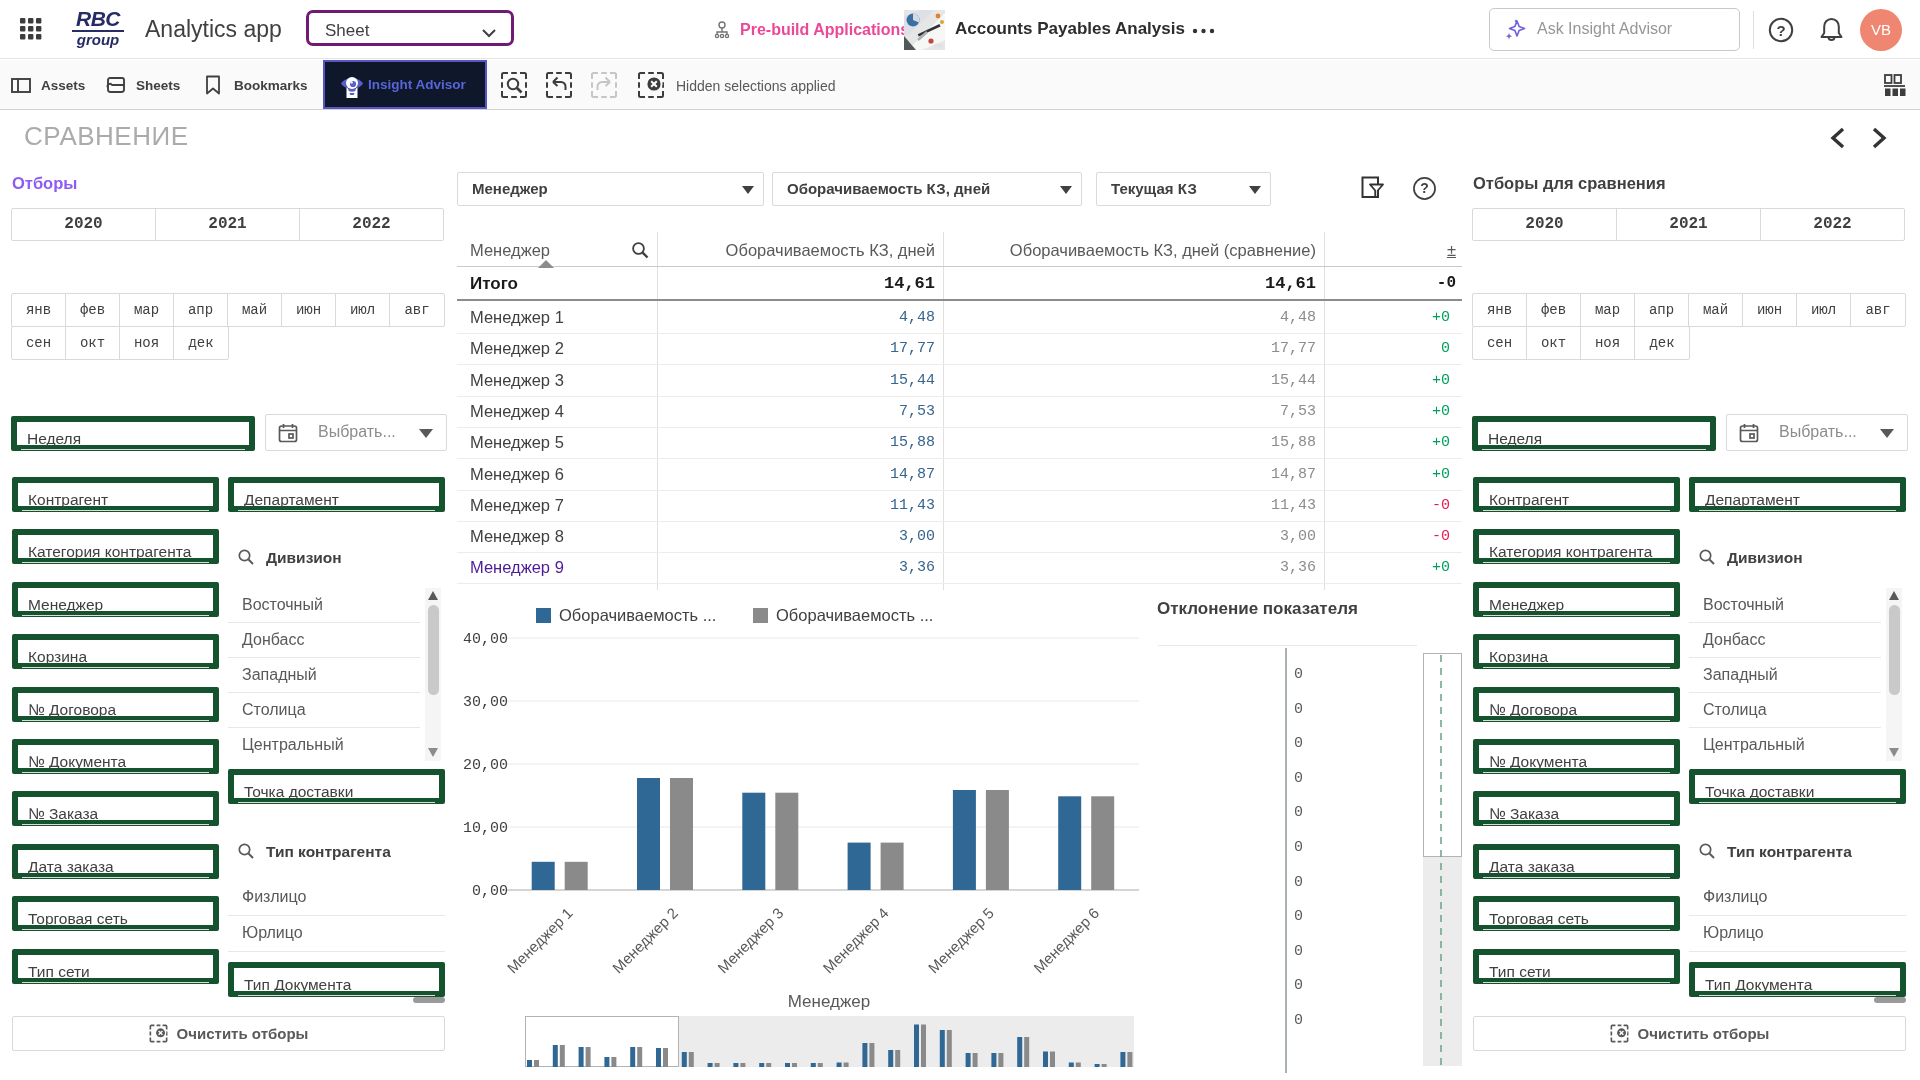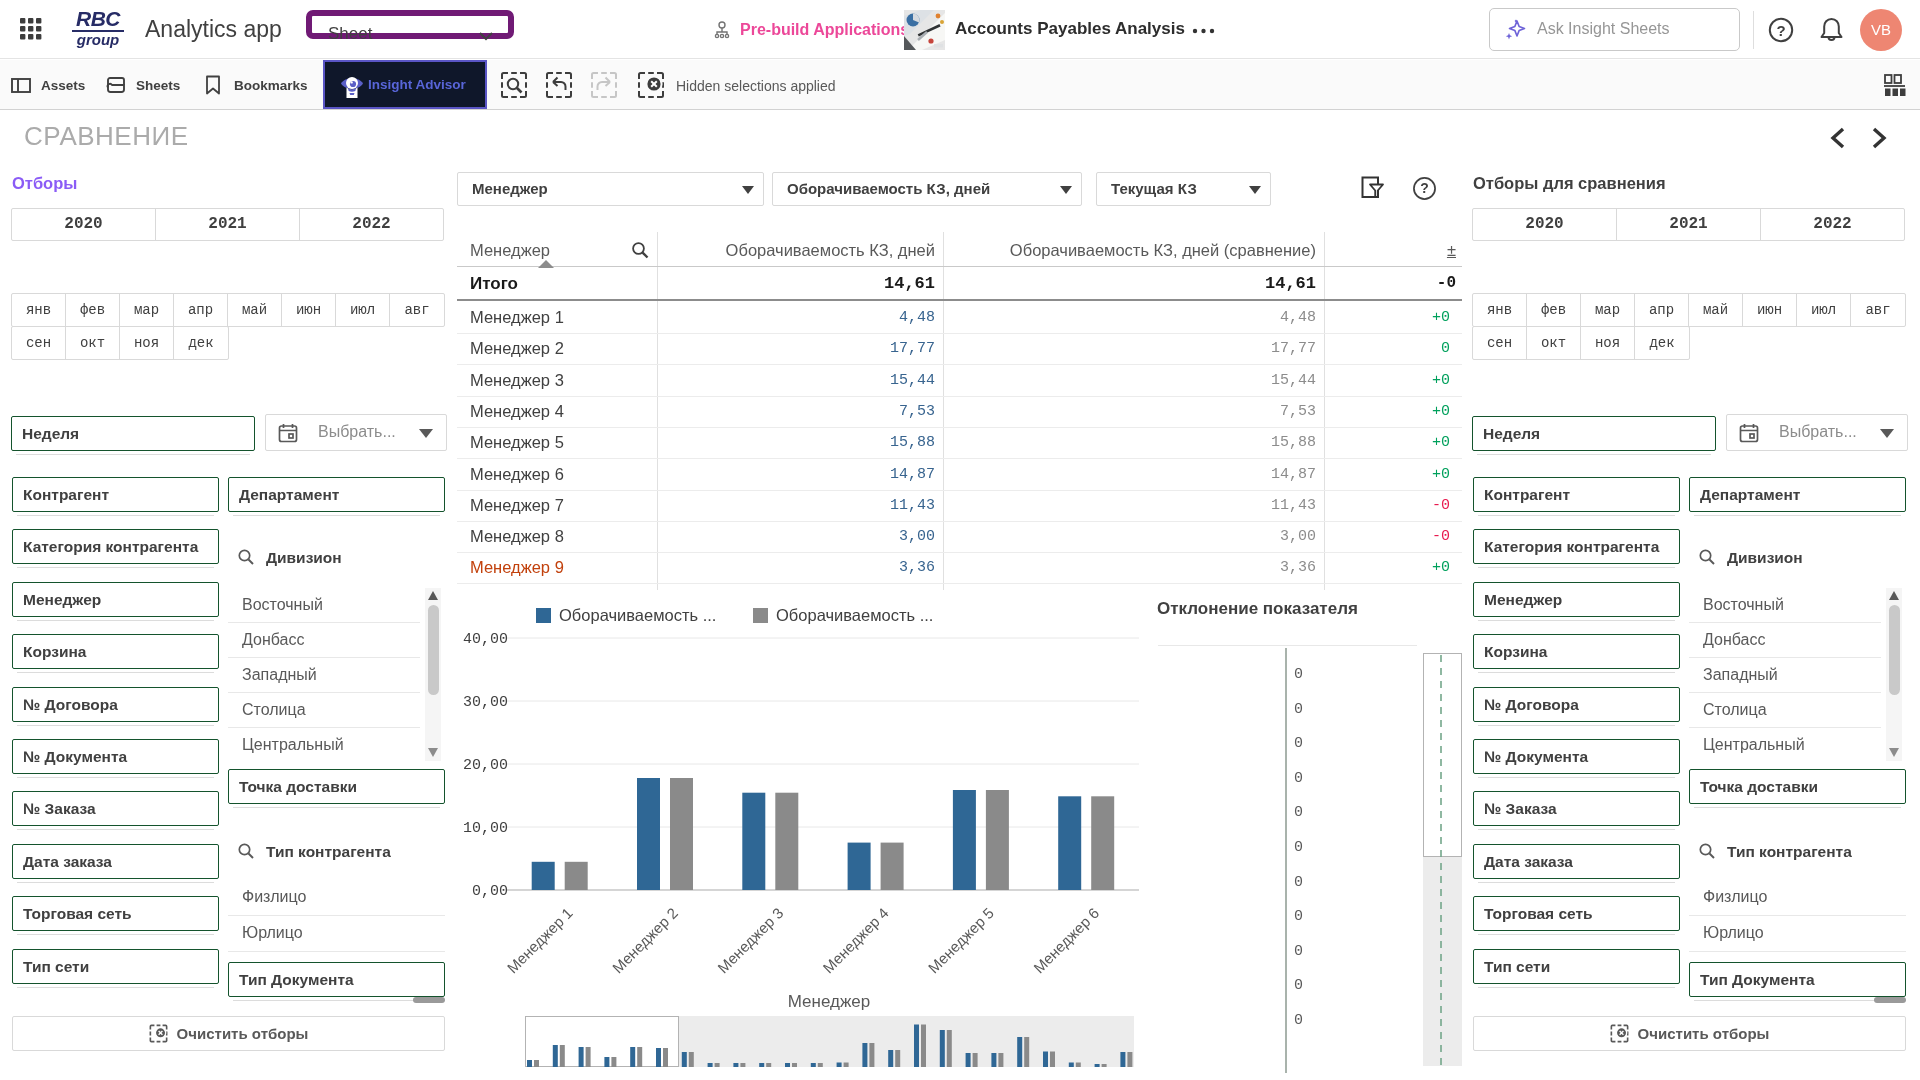--- a/index.html
+++ b/index.html
@@ -2,22 +2,22 @@
 <html><head><meta charset="utf-8">
 <style>
 *{margin:0;padding:0;box-sizing:border-box}
 html,body{width:1920px;height:1080px;overflow:hidden;background:#fff;
   font-family:"Liberation Sans",sans-serif;}
 .abs{position:absolute}
 
 #topbar{position:absolute;left:0;top:0;width:1920px;height:59px;background:#fff;border-bottom:1px solid #e4e4e4}
 #toolbar{position:absolute;left:0;top:60px;width:1920px;height:50px;background:#fafafa;border-bottom:1px solid #d2d2d2}
 .tbtxt{font-size:13.5px;color:#404040;font-weight:bold}
-.fbox{position:absolute;height:35px;background:#fff;border:1px solid #14532d;border-radius:2px;
-  font-weight:bold;font-size:15.5px;color:#404040;line-height:33px;padding-left:10px}
+.fbox{position:absolute;height:35px;background:#fff;border:6px solid #14532d;border-radius:2px;
+  font-weight:normal;font-size:15.5px;color:#404040;line-height:33px;padding-left:10px}
 .fbox:after{content:"";position:absolute;left:4px;right:4px;bottom:-5px;border-bottom:1px solid #dcdcdc}
 .years{position:absolute;display:flex;height:33px;border:1px solid #d9d9d9;border-radius:2px;background:#fff}
 .years div{flex:1;border-right:1px solid #d9d9d9;text-align:center;line-height:31px;
   font-family:"Liberation Mono",monospace;font-size:16px;font-weight:bold;color:#404040}
 .years div:last-child{border-right:none}
 .mrow{position:absolute;display:flex;height:34px;border:1px solid #d9d9d9;border-radius:2px;background:#fff}
 .mrow div{width:54px;border-right:1px solid #d9d9d9;text-align:center;line-height:32px;
   font-family:"Liberation Mono",monospace;font-size:14px;font-weight:normal;color:#404040}
 .mrow div:last-child{border-right:none}
 .lhead{position:absolute;font-weight:bold;font-size:15.5px;color:#404040}
@@ -41,21 +41,21 @@
       <rect x="16" y="8" width="5.4" height="5.4" rx="1" fill="#3d3d3d"></rect>
       <rect x="0" y="16" width="5.4" height="5.4" rx="1" fill="#3d3d3d"></rect>
       <rect x="8" y="16" width="5.4" height="5.4" rx="1" fill="#3d3d3d"></rect>
       <rect x="16" y="16" width="5.4" height="5.4" rx="1" fill="#3d3d3d"></rect>
     </svg>
     <div class="abs" style="left:72px;top:9px;width:52px;text-align:center;color:#272c66">
 <div style="font-size:21px;font-weight:bold;font-style:italic;letter-spacing:-0.5px;line-height:20px">RBC</div>
 <div style="border-top:2.5px solid #272c66;margin-top:1px;font-size:15px;font-weight:bold;font-style:italic;line-height:15px">group</div>
     </div>
     <div class="abs" style="left:145px;top:16px;font-size:23px;color:#404040">Analytics app</div>
-    <div class="abs" style="left:306px;top:10px;width:208px;height:29px;border:6px solid #701a75;border-radius:7px;background:#fff">
+    <div class="abs" style="left:306px;top:10px;width:208px;height:36px;border:3px solid #701a75;border-radius:7px;background:#fff">
 <div class="abs" style="left:16px;top:8px;font-size:17px;color:#404040">Sheet</div>
 <svg class="abs" style="right:14px;top:13px" width="16" height="14" viewBox="0 0 16 14">
         <path d="M2 4 L8 10 L14 4" fill="none" stroke="#404040" stroke-width="2"></path>
       </svg>
 </div>
     <svg class="abs" style="left:712px;top:20px" width="20" height="20" viewBox="0 0 20 20" fill="none" stroke="#737373" stroke-width="1.4">
 <circle cx="10" cy="5" r="3"></circle>
       <path d="M10 8 v4 M10 12 h-5 v2 M10 12 h5 v2"></path>
 <circle cx="5" cy="16" r="1.6"></circle>
       <circle cx="10" cy="16" r="1.6"></circle>
@@ -81,21 +81,21 @@
 <circle cx="3" cy="3" r="2.2" fill="#333"></circle>
       <circle cx="11.5" cy="3" r="2.2" fill="#333"></circle>
       <circle cx="20" cy="3" r="2.2" fill="#333"></circle>
     </svg>
     <div class="abs" style="left:1489px;top:8px;width:251px;height:43px;border:1px solid #c9c9c9;border-radius:5px;background:#fff">
 <svg class="abs" style="left:13px;top:9px" width="25" height="25" viewBox="0 0 25 25">
 <path d="M14 3 l2.1 5.4 L21.5 10.5 l-5.4 2.1 L14 18 l-2.1-5.4 L6.5 10.5 l5.4-2.1 Z" fill="none" stroke="#6e63d8" stroke-width="1.6" stroke-linejoin="round"></path>
 <path d="M6 15 l0.9 2.3 2.3 0.9 -2.3 0.9 L6 21.4 l-0.9-2.3 -2.3-0.9 2.3-0.9 Z" fill="#6e63d8"></path>
 <rect x="12" y="2" width="2" height="2" fill="#6e63d8" transform="rotate(45 13 3)"></rect>
       </svg>
-<div class="abs" style="left:47px;top:11px;font-size:16px;color:#969696">Ask Insight Sheets</div>
+<div class="abs" style="left:47px;top:11px;font-size:16px;color:#969696">Ask Insight Advisor</div>
 </div>
     <div class="abs" style="left:1753px;top:11px;width:1px;height:38px;background:#dedede"></div>
     <svg class="abs" style="left:1768px;top:17px" width="26" height="26" viewBox="0 0 26 26">
 <circle cx="13" cy="13" r="11.2" fill="none" stroke="#404040" stroke-width="2"></circle>
 <text x="13" y="18.5" font-size="15" font-weight="bold" fill="#404040" text-anchor="middle" font-family="Liberation Sans">?</text>
     </svg>
     <svg class="abs" style="left:1818px;top:16px" width="27" height="28" viewBox="0 0 27 28">
 <path d="M13.5 3 C9 3 6.2 6.5 6.2 10.5 L6.2 17 L3.5 21 L23.5 21 L20.8 17 L20.8 10.5 C20.8 6.5 18 3 13.5 3 Z" fill="none" stroke="#404040" stroke-width="2" stroke-linejoin="round"></path>
 <path d="M10.5 21 a3 3 0 0 0 6 0" fill="none" stroke="#404040" stroke-width="2"></path>
     </svg>
@@ -398,21 +398,21 @@
       <div class="abs num" style="left:496px;top:6px;width:363px;text-align:right;font-size:15px;color:#8c8c8c">11,43</div>
       <div class="abs num" style="left:877px;top:6px;width:116px;text-align:right;font-size:15px;color:#e81a4f">-0</div>
     </div>
     <div class="abs" style="left:0;top:290px;width:1005px;height:31px;border-bottom:1px solid #ececec">
       <div class="abs" style="left:13px;top:5px;font-size:16.5px;color:#404040">Менеджер 8</div>
       <div class="abs num" style="left:210px;top:6px;width:268px;text-align:right;font-size:15px;color:#38648f">3,00</div>
       <div class="abs num" style="left:496px;top:6px;width:363px;text-align:right;font-size:15px;color:#8c8c8c">3,00</div>
       <div class="abs num" style="left:877px;top:6px;width:116px;text-align:right;font-size:15px;color:#e81a4f">-0</div>
     </div>
     <div class="abs" style="left:0;top:321px;width:1005px;height:31px;border-bottom:1px solid #ececec">
-      <div class="abs" style="left:13px;top:5px;font-size:16.5px;color:#c2410c">Менеджер 9</div>
+      <div class="abs" style="left:13px;top:5px;font-size:16.5px;color:#4c1d95">Менеджер 9</div>
       <div class="abs num" style="left:210px;top:6px;width:268px;text-align:right;font-size:15px;color:#38648f">3,36</div>
       <div class="abs num" style="left:496px;top:6px;width:363px;text-align:right;font-size:15px;color:#8c8c8c">3,36</div>
       <div class="abs num" style="left:877px;top:6px;width:116px;text-align:right;font-size:15px;color:#00a05c">+0</div>
     </div>
   </div>
 <svg class="abs" style="left:457px;top:592px" width="1005" height="488" viewBox="0 0 1005 488" font-family="Liberation Sans">
     <rect x="79" y="16" width="15" height="15" fill="#2f6795"></rect>
     <text x="102" y="29" font-size="16.5" fill="#404040">Оборачиваемость ...</text>
     <rect x="296" y="16" width="15" height="15" fill="#8a8a8a"></rect>
     <text x="319" y="29" font-size="16.5" fill="#404040">Оборачиваемость ...</text>

